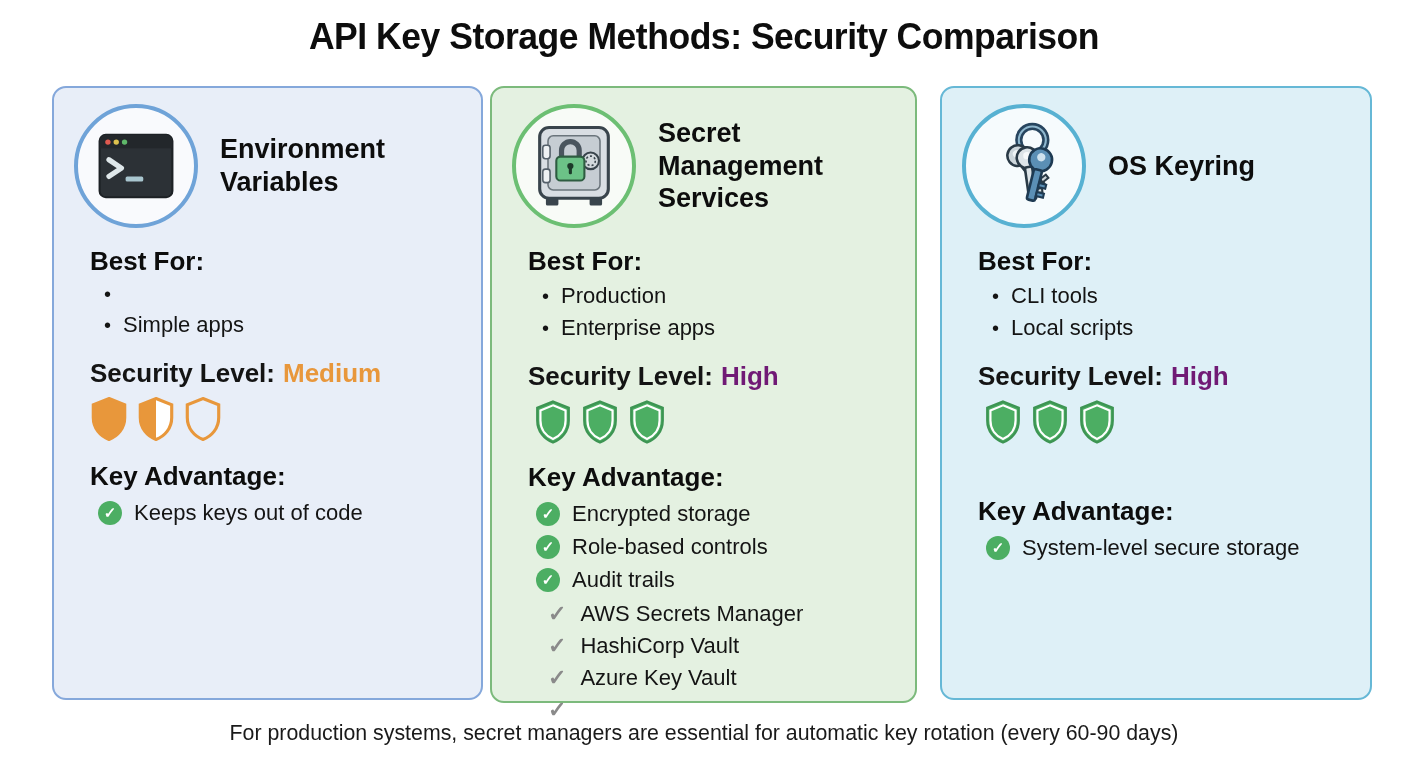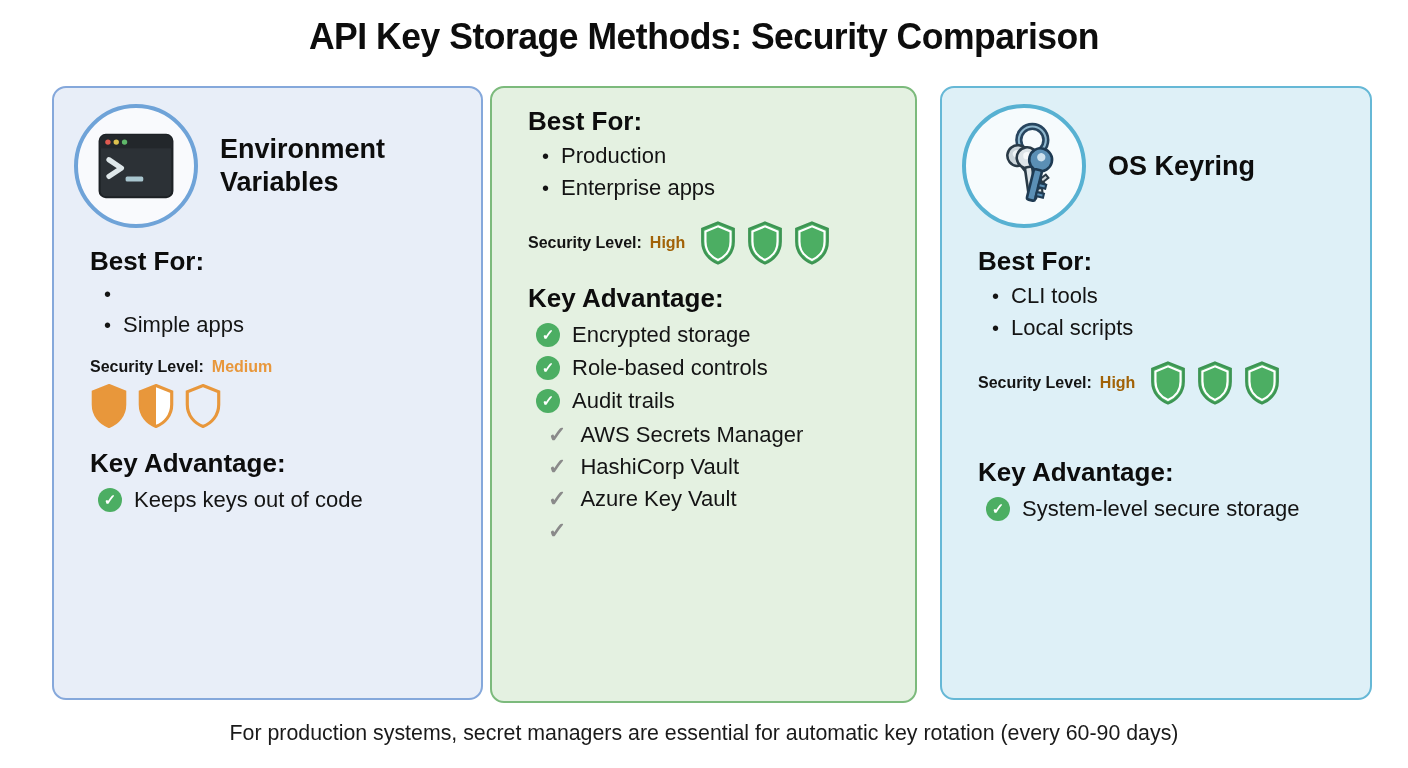--- a/index.html
+++ b/index.html
@@ -26,23 +26,23 @@
   .card-title { font-size:27px; font-weight:bold; line-height:1.22; color:#0d0d0d; }
 
   .card-body { padding:18px 18px 0 36px; }
   .sec-heading { font-size:26px; font-weight:bold; color:#0d0d0d; margin-top:18px; }
   .sec-heading:first-child { margin-top:0; }
   .bullet-list { margin:6px 0 0 14px; }
   .bullet-item { display:flex; align-items:baseline; gap:12px; font-size:22px; margin-top:6px; }
   .bullet-dot { font-size:20px; }
 
   .security-line { display:flex; align-items:center; gap:8px; margin-top:20px;
-                   font-size:16px; font-weight:bold; flex-wrap:wrap; }
+                   font-size:26px; font-weight:bold; flex-wrap:wrap; }
   .sec-medium { color:#e8973b; }
-  .sec-high   { color:#a16207; }
+  .sec-high   { color:#701a75; }
   .shield-row { display:flex; gap:9px; margin-top:8px; }
   .shield-inline { display:flex; gap:9px; margin-left:6px; }
   .shield { width:38px; height:44px; }
 
   .adv-list { margin:8px 0 0 8px; }
   .check-item { display:flex; align-items:center; gap:12px; font-size:22px; margin-top:7px; }
   .check-circle { flex:0 0 auto; width:24px; height:24px; border-radius:50%; background:#4cae63;
                   color:#ffffff; font-size:15px; font-weight:bold;
                   display:flex; align-items:center; justify-content:center; }
   .ex-item { display:flex; align-items:center; gap:14px; font-size:22px; margin-top:6px; margin-left:12px; }
@@ -116,20 +116,39 @@
       <div class="adv-list">
         <div class="check-item">
           <span class="check-circle">✓</span>
           <span>Keeps keys out of code</span>
         </div>
       </div>
     </div>
   </div>
 
   <div class="card card2">
+    <div class="card-header">
+      <div class="icon-circle">
+        <svg viewBox="0 0 100 100" width="104" height="104">
+          <rect x="17" y="13" width="66" height="68" rx="9" fill="#d9dee3" stroke="#39444c" stroke-width="3"></rect>
+          <rect x="25" y="21" width="50" height="52" rx="5" fill="#c6cdd3" stroke="#6b757c" stroke-width="1.5"></rect>
+          <rect x="20" y="30" width="7" height="13" rx="2.5" fill="#eef1f3" stroke="#55606a" stroke-width="1.5"></rect>
+          <rect x="20" y="53" width="7" height="13" rx="2.5" fill="#eef1f3" stroke="#55606a" stroke-width="1.5"></rect>
+          <circle cx="66" cy="45" r="8" fill="#d3d9dd" stroke="#39444c" stroke-width="2"></circle>
+          <circle cx="66" cy="45" r="4.5" fill="none" stroke="#39444c" stroke-width="1.5" stroke-dasharray="2 2"></circle>
+          <path d="M38 42 v-7 a8.5 8.5 0 0 1 17 0 v7" fill="none" stroke="#4a555e" stroke-width="5"></path>
+          <rect x="33" y="41" width="27" height="23" rx="4" fill="#6cc287" stroke="#2e5c41" stroke-width="2"></rect>
+          <circle cx="46.5" cy="50" r="3" fill="#1d3a2a"></circle>
+          <rect x="45" y="51" width="3" height="7" rx="1.2" fill="#1d3a2a"></rect>
+          <rect x="23" y="81" width="12" height="7" rx="1.5" fill="#39444c"></rect>
+          <rect x="65" y="81" width="12" height="7" rx="1.5" fill="#39444c"></rect>
+        </svg>
+      </div>
+      <div class="card-title">Secret Management Services</div>
+    </div>
     <div class="card-body">
       <div class="sec-heading">Best For:</div>
       <div class="bullet-list">
         <div class="bullet-item">
           <span class="bullet-dot">•</span>
           <span>Production</span>
         </div>
         <div class="bullet-item">
           <span class="bullet-dot">•</span>
           <span>Enterprise apps</span>

